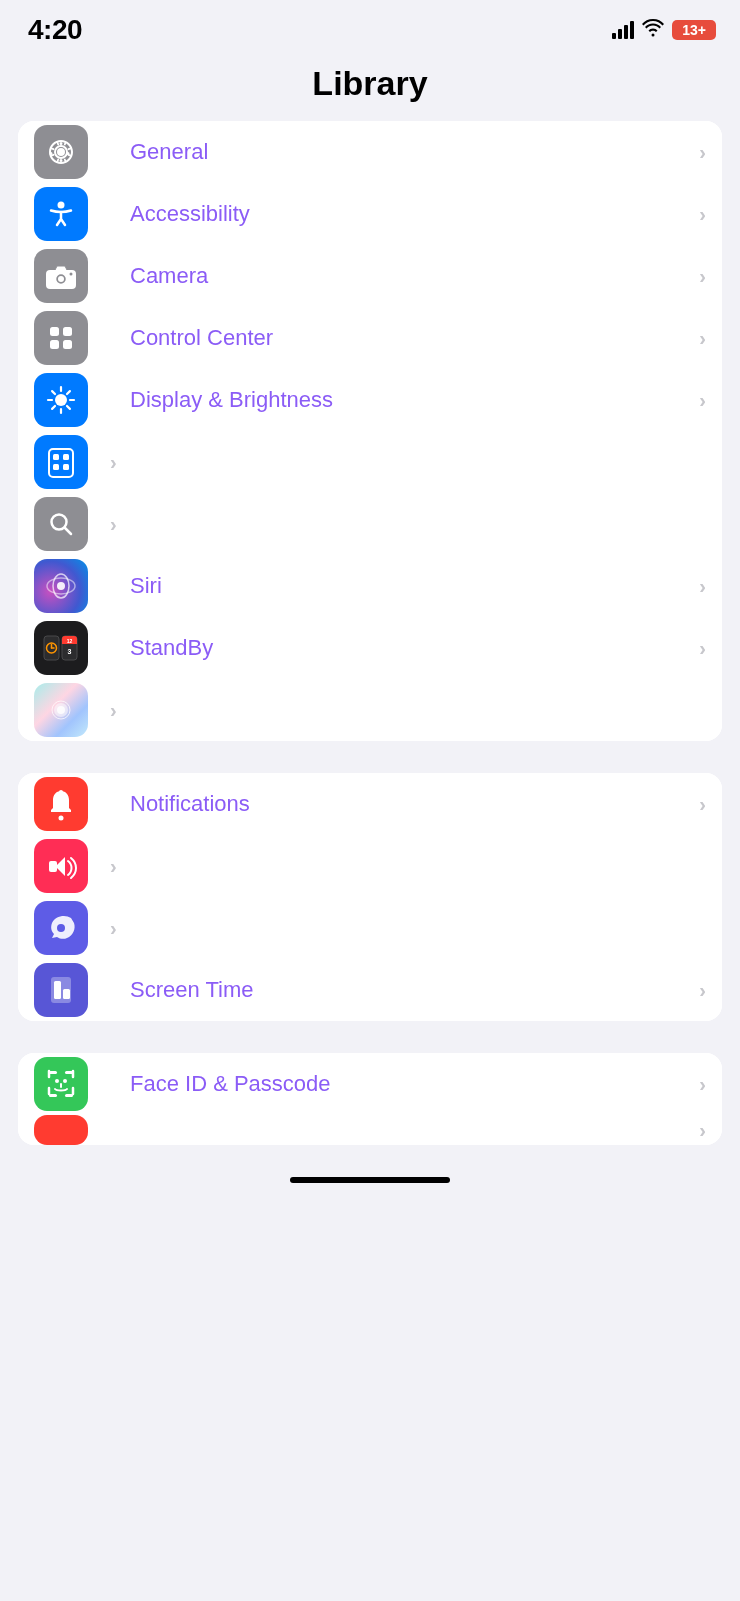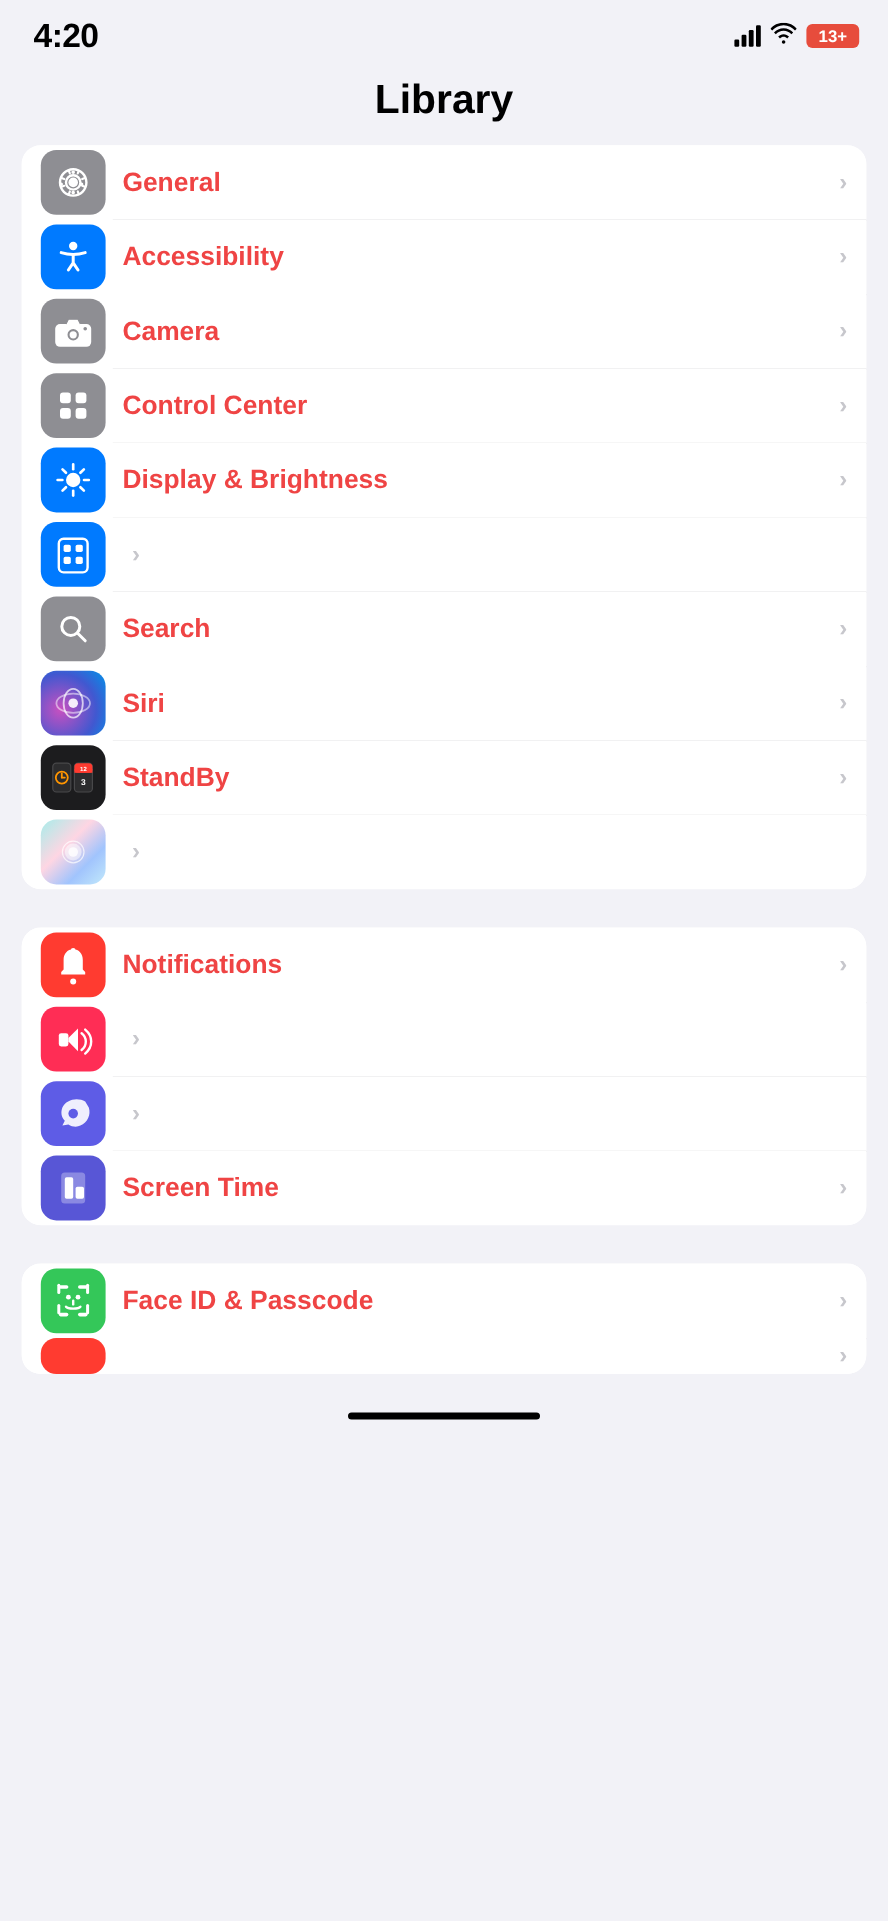--- a/index.html
+++ b/index.html
@@ -107,22 +107,23 @@
       justify-content: center;
       margin-right: 14px;
       flex-shrink: 0;
       font-size: 26px;
     }
 
     
     .row-label {
       flex: 1;
       font-size: 22px;
-      color: #ef4444;
-      font-weight: 700;
+      color: #8b5cf6;
+      font-weight: 400;
+      margin-left: 28px;
     }
 
     
     .row-chevron {
       color: #c7c7cc;
       font-size: 20px;
       font-weight: 600;
       margin-left: 8px;
     }
 
@@ -287,21 +288,20 @@
     <span class="row-chevron">›</span>
   </div>
 
   <div class="settings-row">
     <div class="row-icon bg-gray">
       <svg width="32" height="32" viewBox="0 0 32 32" fill="none">
         <circle cx="14" cy="14" r="7.5" stroke="white" stroke-width="2.5" fill="none"></circle>
         <line x1="19.5" y1="19.5" x2="26" y2="26" stroke="white" stroke-width="2.5" stroke-linecap="round"></line>
       </svg>
     </div>
-    <span class="row-label">Search</span>
     <span class="row-chevron">›</span>
   </div>
 
   <div class="settings-row">
     <div class="siri-icon">
       <svg width="36" height="36" viewBox="0 0 36 36" fill="none">
         <ellipse cx="18" cy="18" rx="8" ry="12" fill="none" stroke="rgba(255,255,255,0.7)" stroke-width="1.5"></ellipse>
         <ellipse cx="18" cy="18" rx="14" ry="8" fill="none" stroke="rgba(255,255,255,0.5)" stroke-width="1.5"></ellipse>
         <circle cx="18" cy="18" r="4" fill="white" opacity="0.9"></circle>
       </svg>

